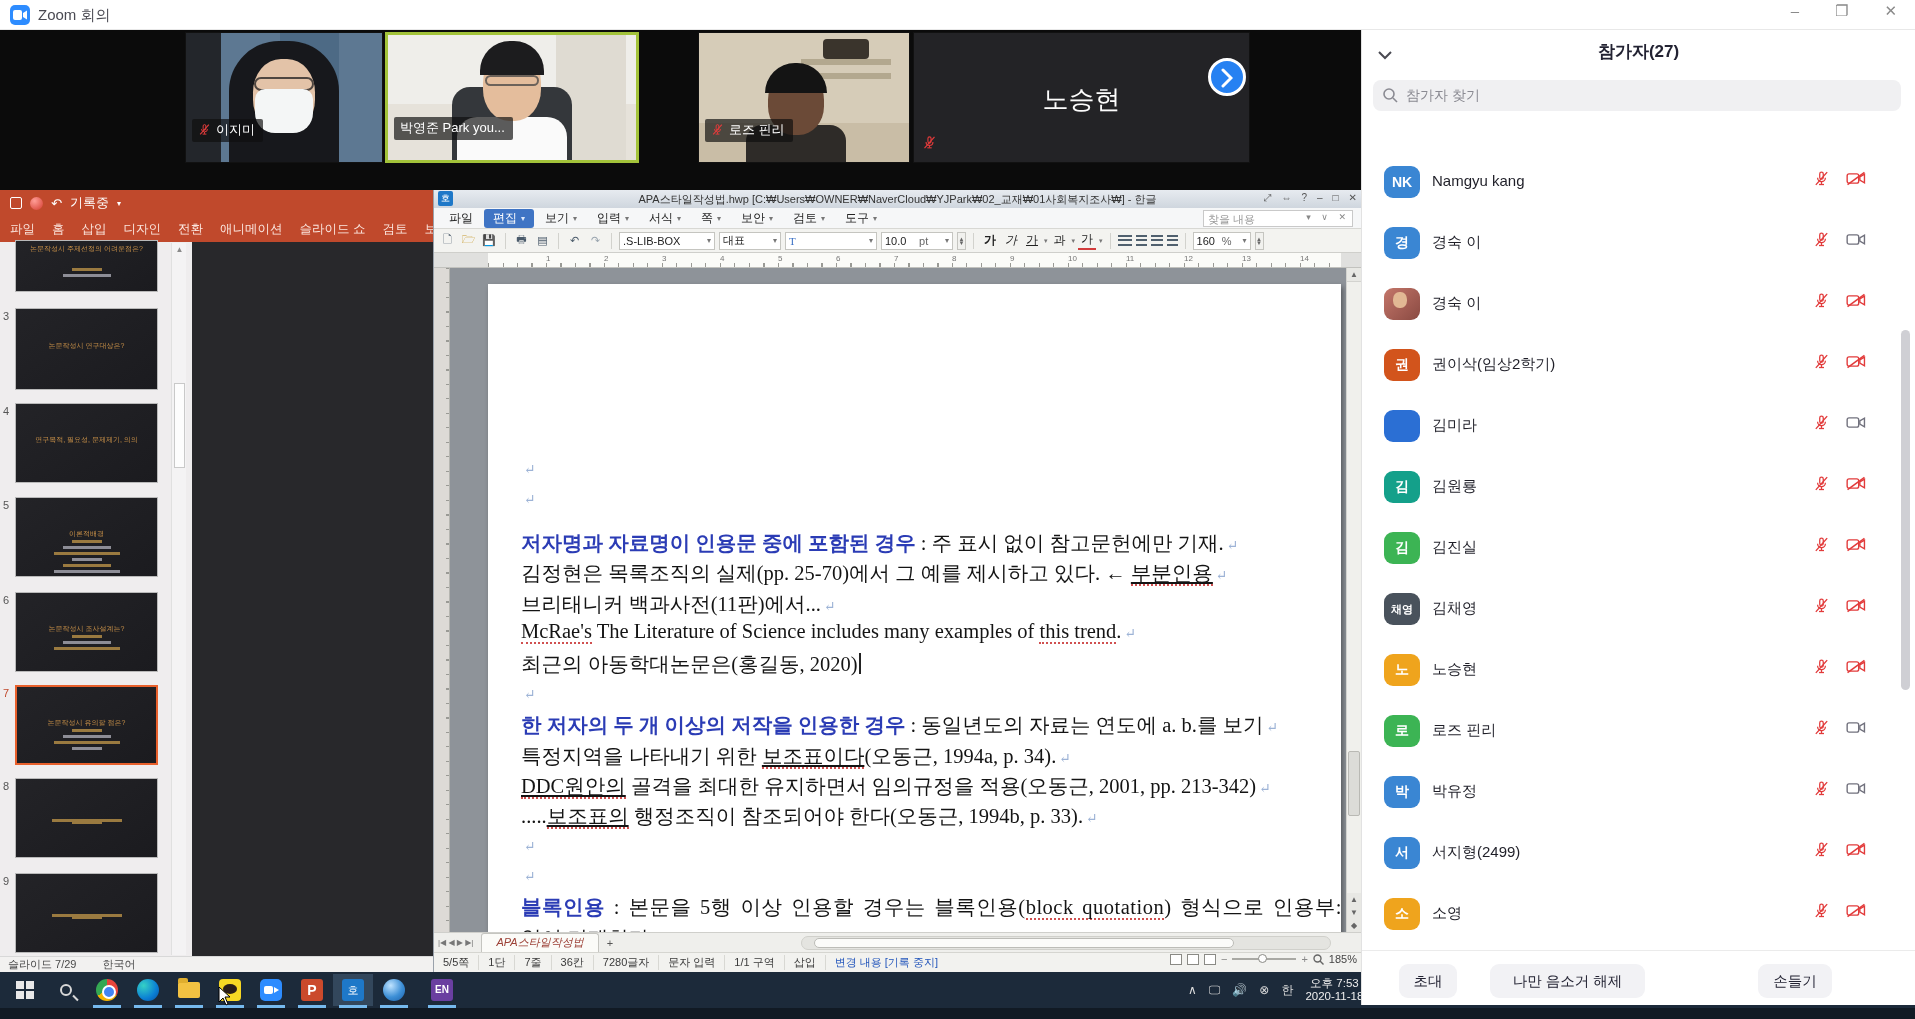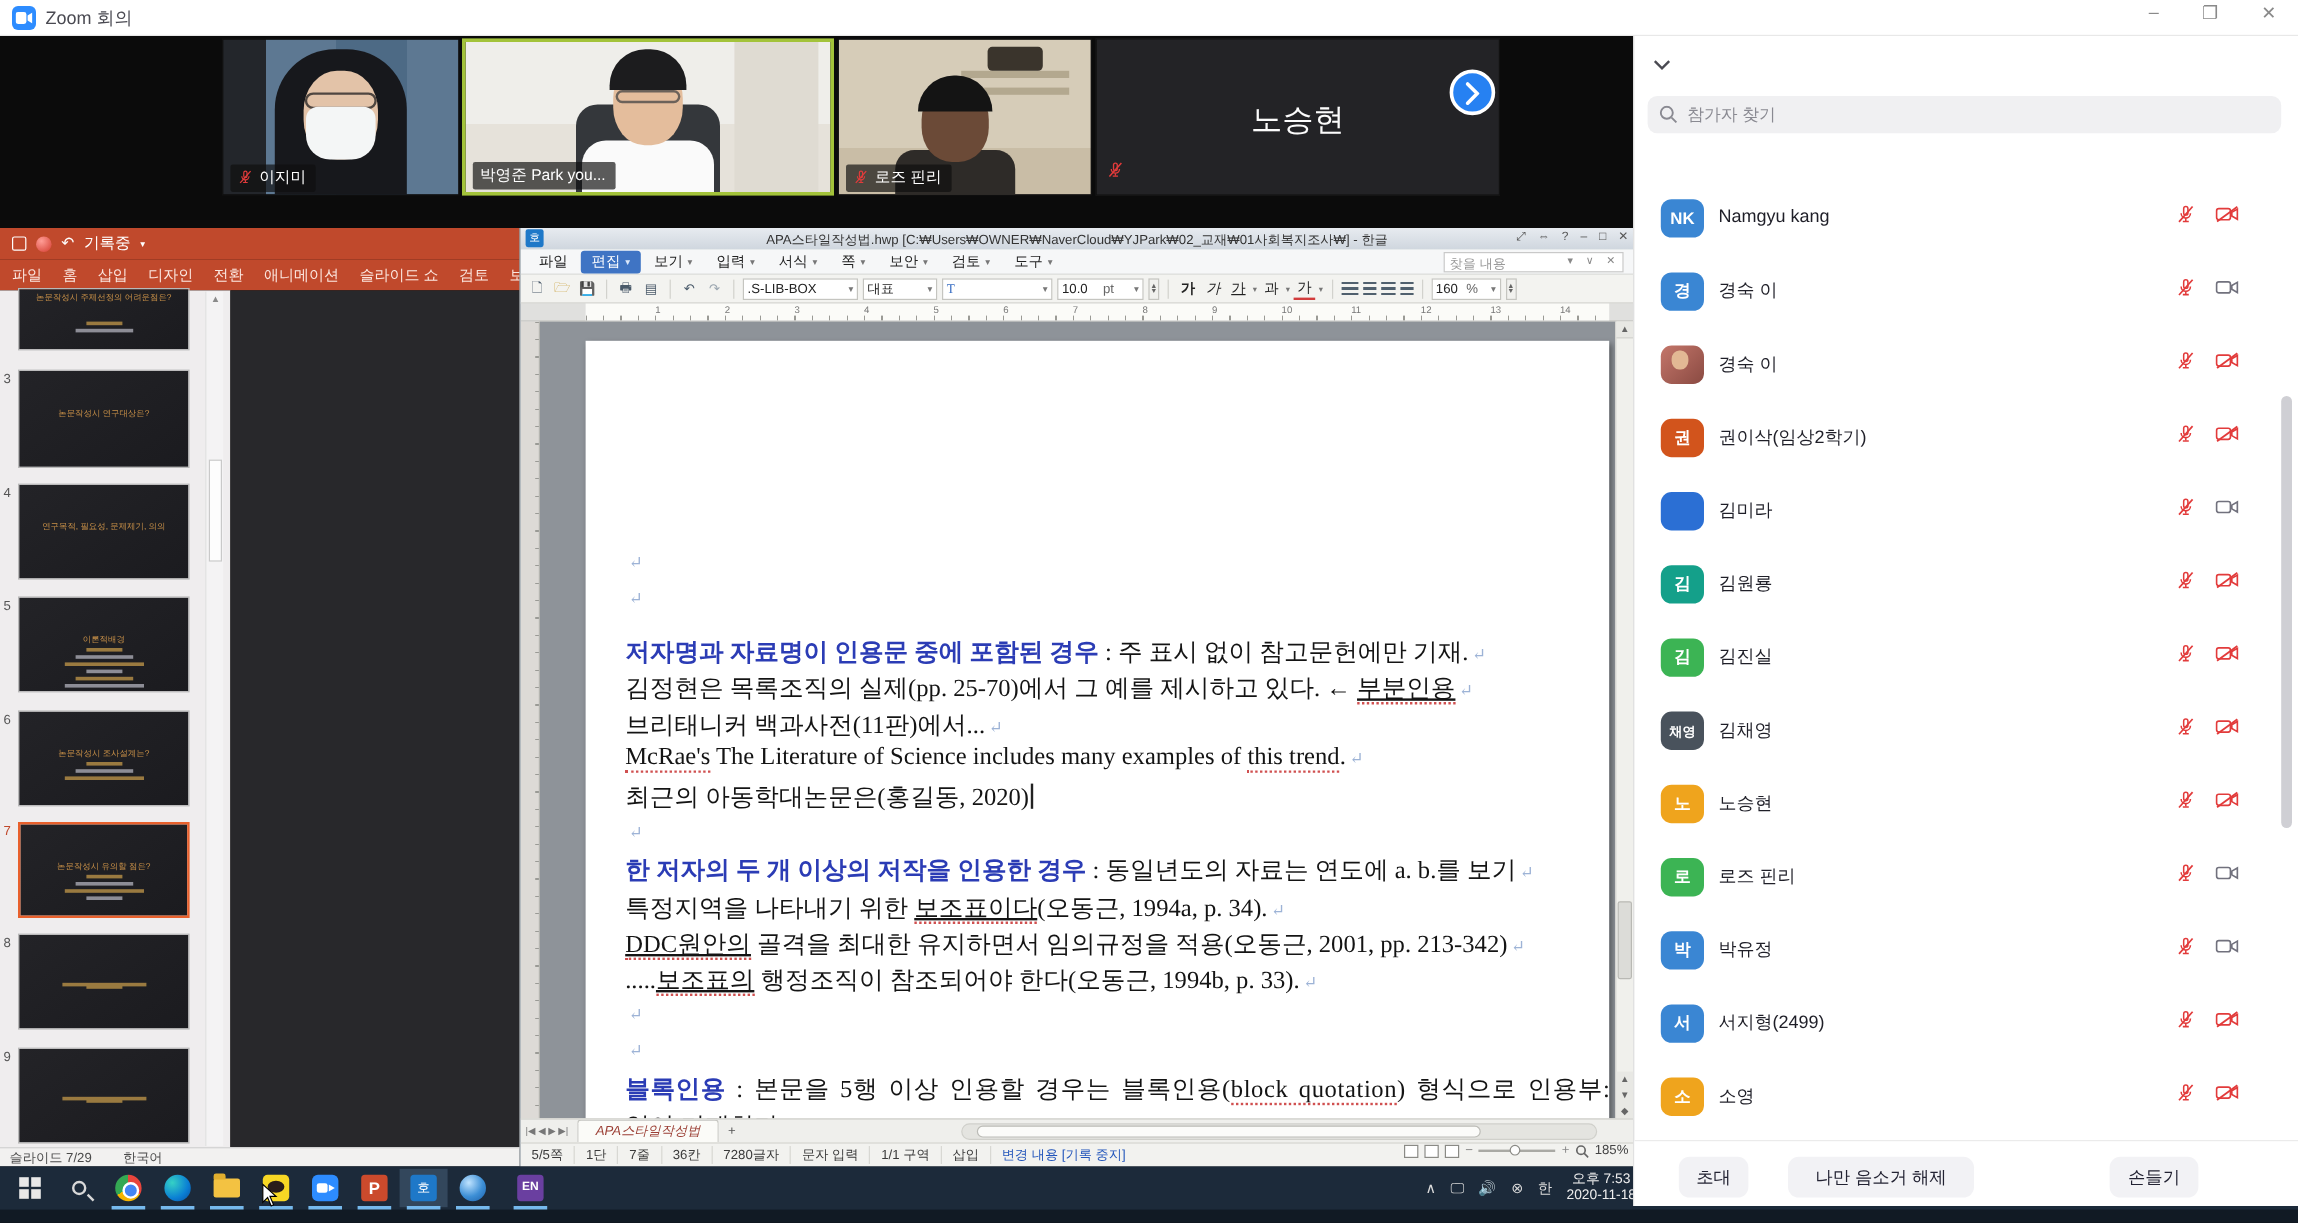--- a/index.html
+++ b/index.html
@@ -11,21 +11,21 @@
   #titlebar { left:0; top:0; width:1915px; height:30px; background:#fff; border-bottom:1px solid #e8e8e8; z-index:3; }
   #titlebar .app-title { position:absolute; left:38px; top:6px; font-size:15px; color:#4a4a52; }
   #titlebar .zoom-logo { position:absolute; left:10px; top:5px; width:20px; height:20px; background:#2d8cff; border-radius:5px; }
   #titlebar .zoom-logo svg { position:absolute; left:3px; top:5px; }
   .win-controls { position:absolute; right:18px; top:2px; display:flex; gap:36px; color:#8a8a8a; font-size:15px; }
   .win-controls span { cursor:default; }
 
   #videostrip { left:0; top:30px; width:1361px; height:160px; background:#0b0b0b; z-index:2; }
   .vtile { position:absolute; top:2px; height:131px; background:#222; overflow:hidden; border:1px solid #111; }
   .vtile.active { border:3px solid #a3c33a; }
-  .namechip { position:absolute; left:6px; bottom:2px; background:rgba(15,15,15,.68); color:#fff;
+  .namechip { position:absolute; left:6px; bottom:20px; background:rgba(15,15,15,.68); color:#fff;
     font-size:13px; padding:2px 8px 3px 6px; display:flex; align-items:center; gap:5px; border-radius:2px;text-align:center; }
   .dark-tile-name { position:absolute; width:100%; top:50%; margin-top:-16px; text-align:center; color:#fcfcfc; font-size:26px; }
   .mic-red { width:13px; height:15px; }
   .next-btn { position:absolute; left:1208px; top:58px; width:38px; height:38px; background:#2681f2;
     border:3px solid #fff; border-radius:50%; z-index:4; }
   .next-btn svg { position:absolute; left:10px; top:7px; }
 
   
   .cam1 { background:linear-gradient(90deg,#23262b 0 18%,#5d7892 18% 48%,#4d6a85 48% 78%,#5d7892 78%); }
   .cam1 .hair { position:absolute; left:50%; top:8px; width:110px; height:150px; margin-left:-55px; background:#17181c; border-radius:50px 50px 30px 30px; }
@@ -215,21 +215,21 @@
         <span class="mic-red"><svg width="13" height="13" viewBox="0 0 24 24">
             <rect x="9.5" y="3" width="5" height="10" rx="2.5" fill="none" stroke="#e23b3b" stroke-width="1.8"></rect>
             <path d="M6.5 11 a5.5 5.5 0 0 0 11 0" fill="none" stroke="#e23b3b" stroke-width="1.8"></path>
             <line x1="12" y1="16.5" x2="12" y2="20" stroke="#e23b3b" stroke-width="1.8"></line>
             <line x1="8.5" y1="20.5" x2="15.5" y2="20.5" stroke="#e23b3b" stroke-width="1.8"></line>
             <line x1="4" y1="21" x2="20" y2="3" stroke="#e23b3b" stroke-width="2"></line>
           </svg></span>
         <span>이지미</span>
       </div>
     </div>
-    <div class="vtile cam2 active" style="left: 385px; width: 310px;">
+    <div class="vtile cam2 active" style="left: 385px; width: 254px;">
       <div class="panel"></div>
       <div class="chair"></div>
       <div class="shirt"></div>
       <div class="face"></div>
       <div class="hair"></div>
       <div class="glasses"></div>
       <div class="namechip">
         <span>박영준 Park you...</span>
       </div>
     </div>
@@ -567,20 +567,21 @@
     <span>185%</span>
   </div>
 </div>
 
 <div id="panel" class="abs">
   <span id="panel-chevron">
     <svg width="14" height="9">
         <polyline points="1,1 7,7 13,1" fill="none" stroke="#4a4a52" stroke-width="2"></polyline>
       </svg>
   </span>
+  <div id="panel-header">참가자(27)</div>
   <div id="panel-search">
     <svg width="15" height="15">
         <circle cx="6" cy="6" r="5" fill="none" stroke="#8a8a92" stroke-width="1.6"></circle>
         <line x1="10" y1="10" x2="14" y2="14" stroke="#8a8a92" stroke-width="1.6"></line>
       </svg>
     <span>참가자 찾기</span>
   </div>
   <div id="plist">
   <div class="p-row abs" style="top: 122px;">
     <div class="p-avatar" style="background: rgb(58, 134, 211);">NK</div>

